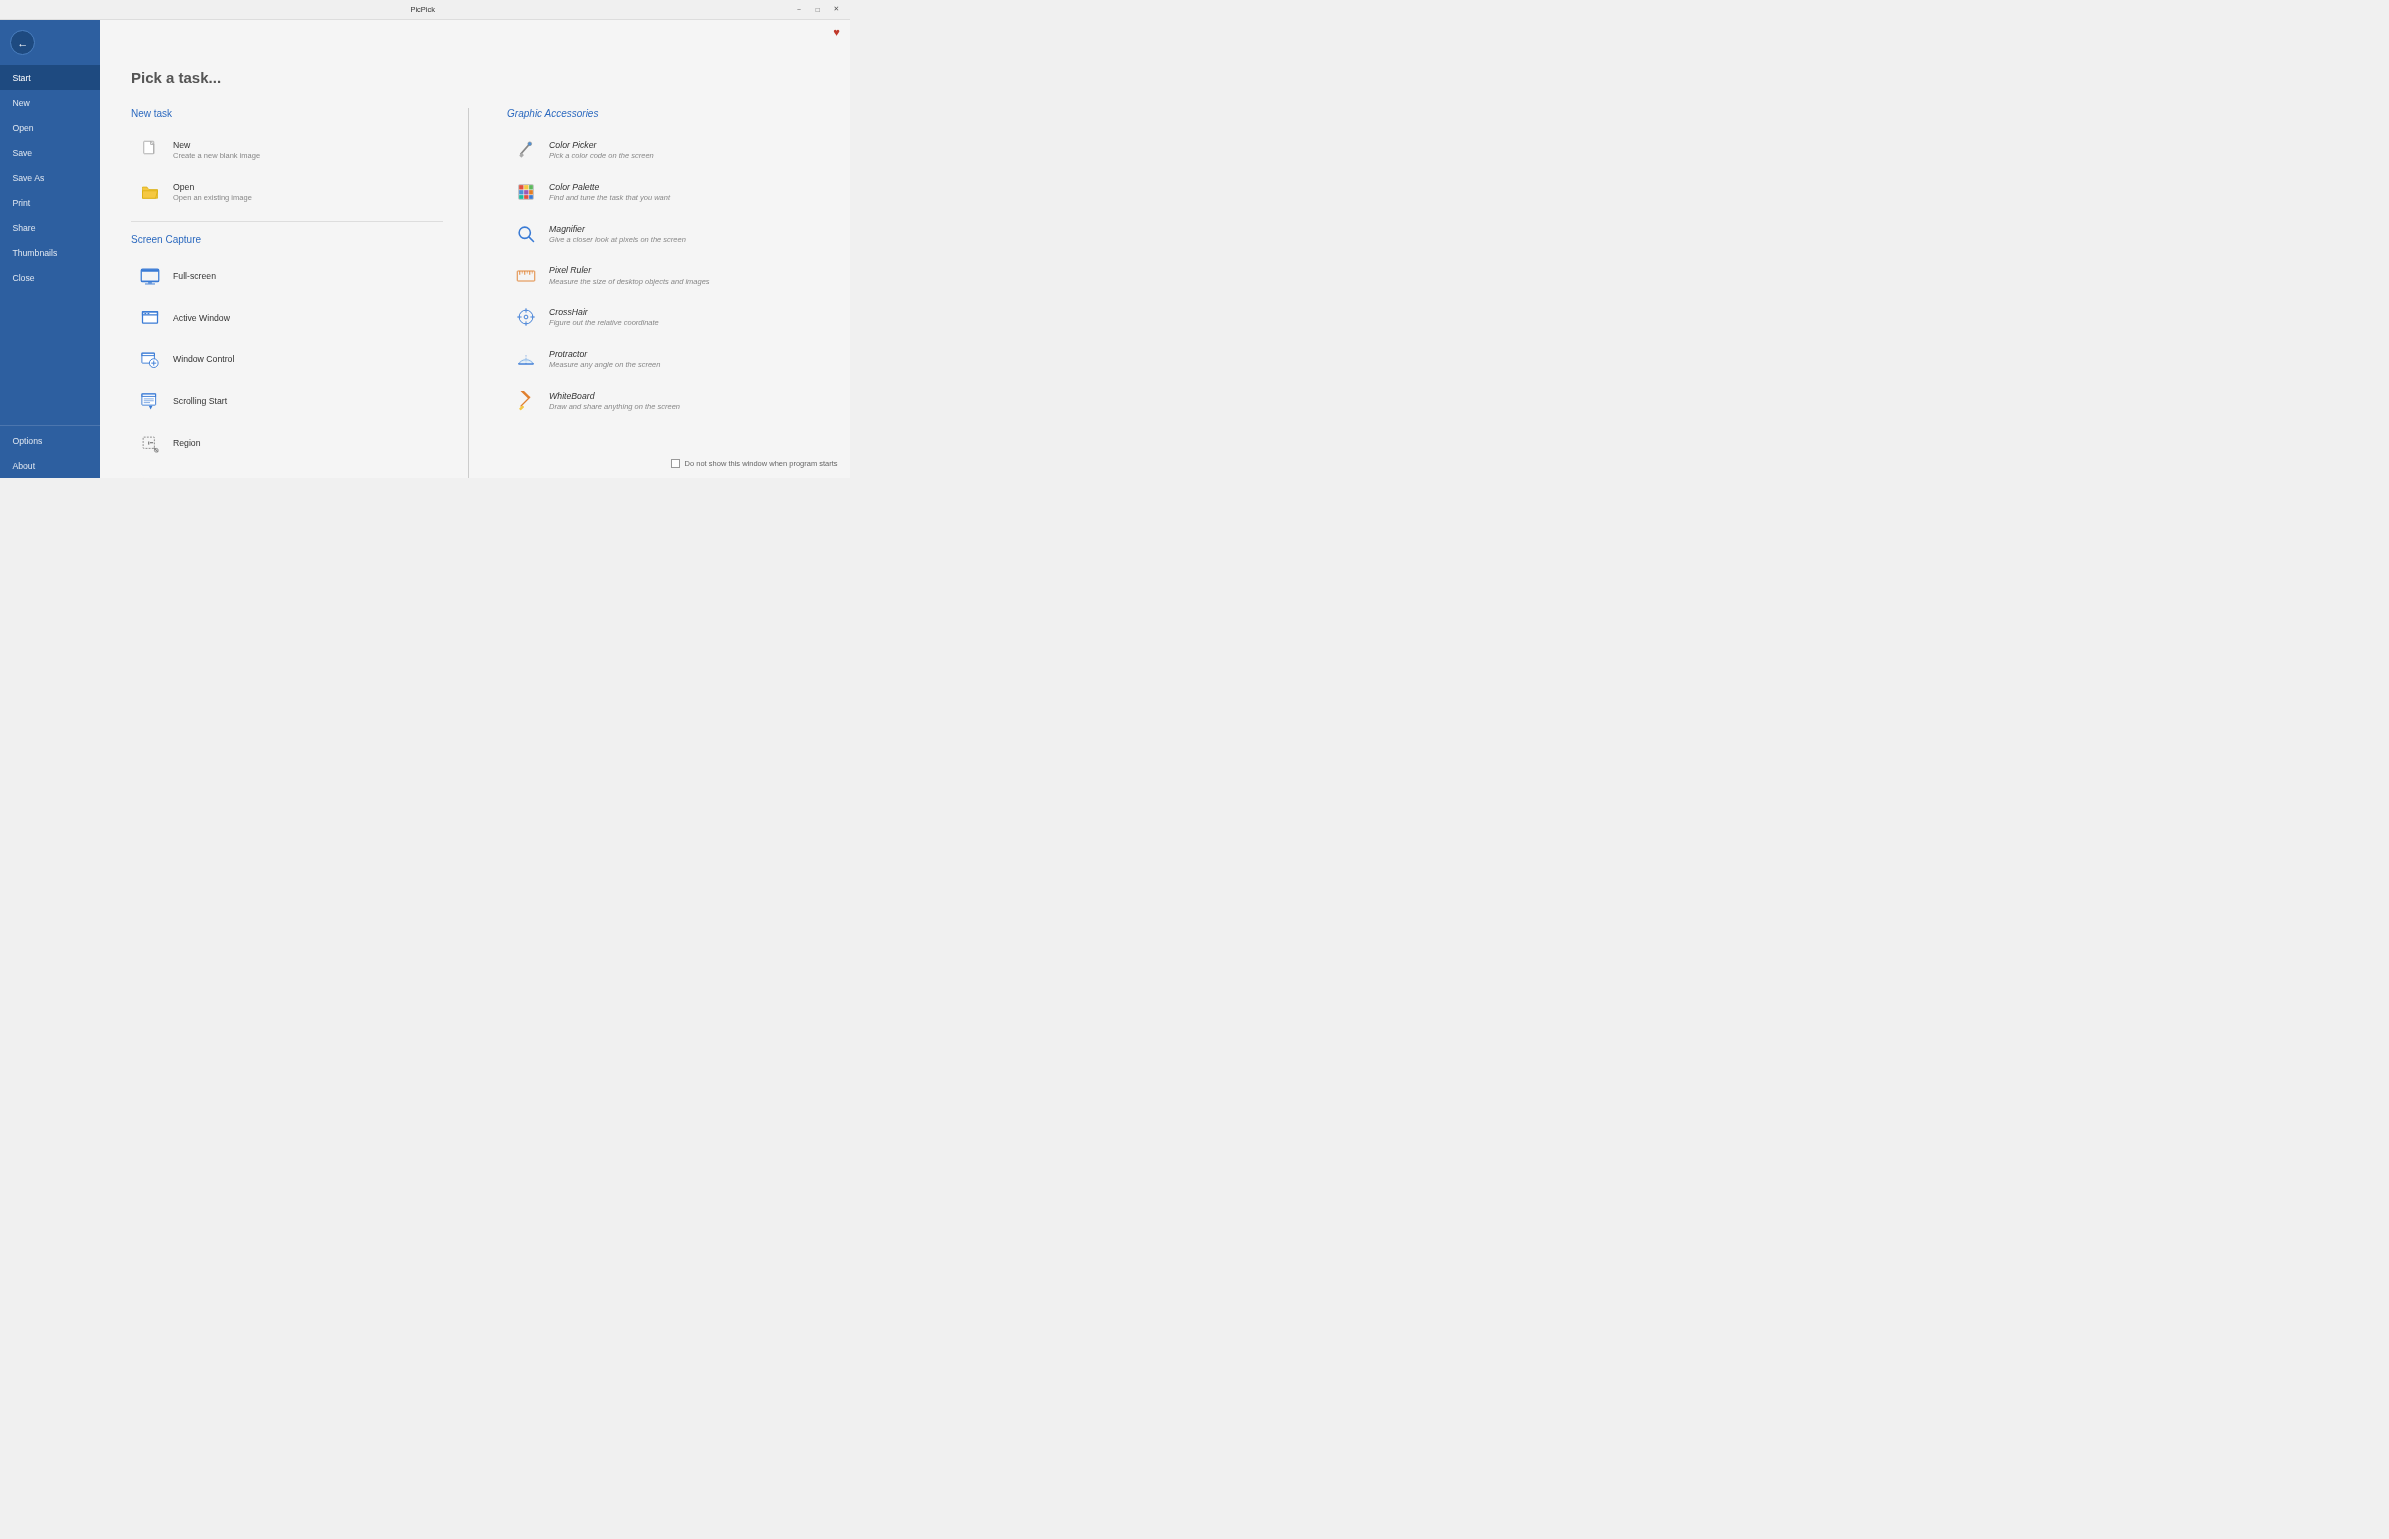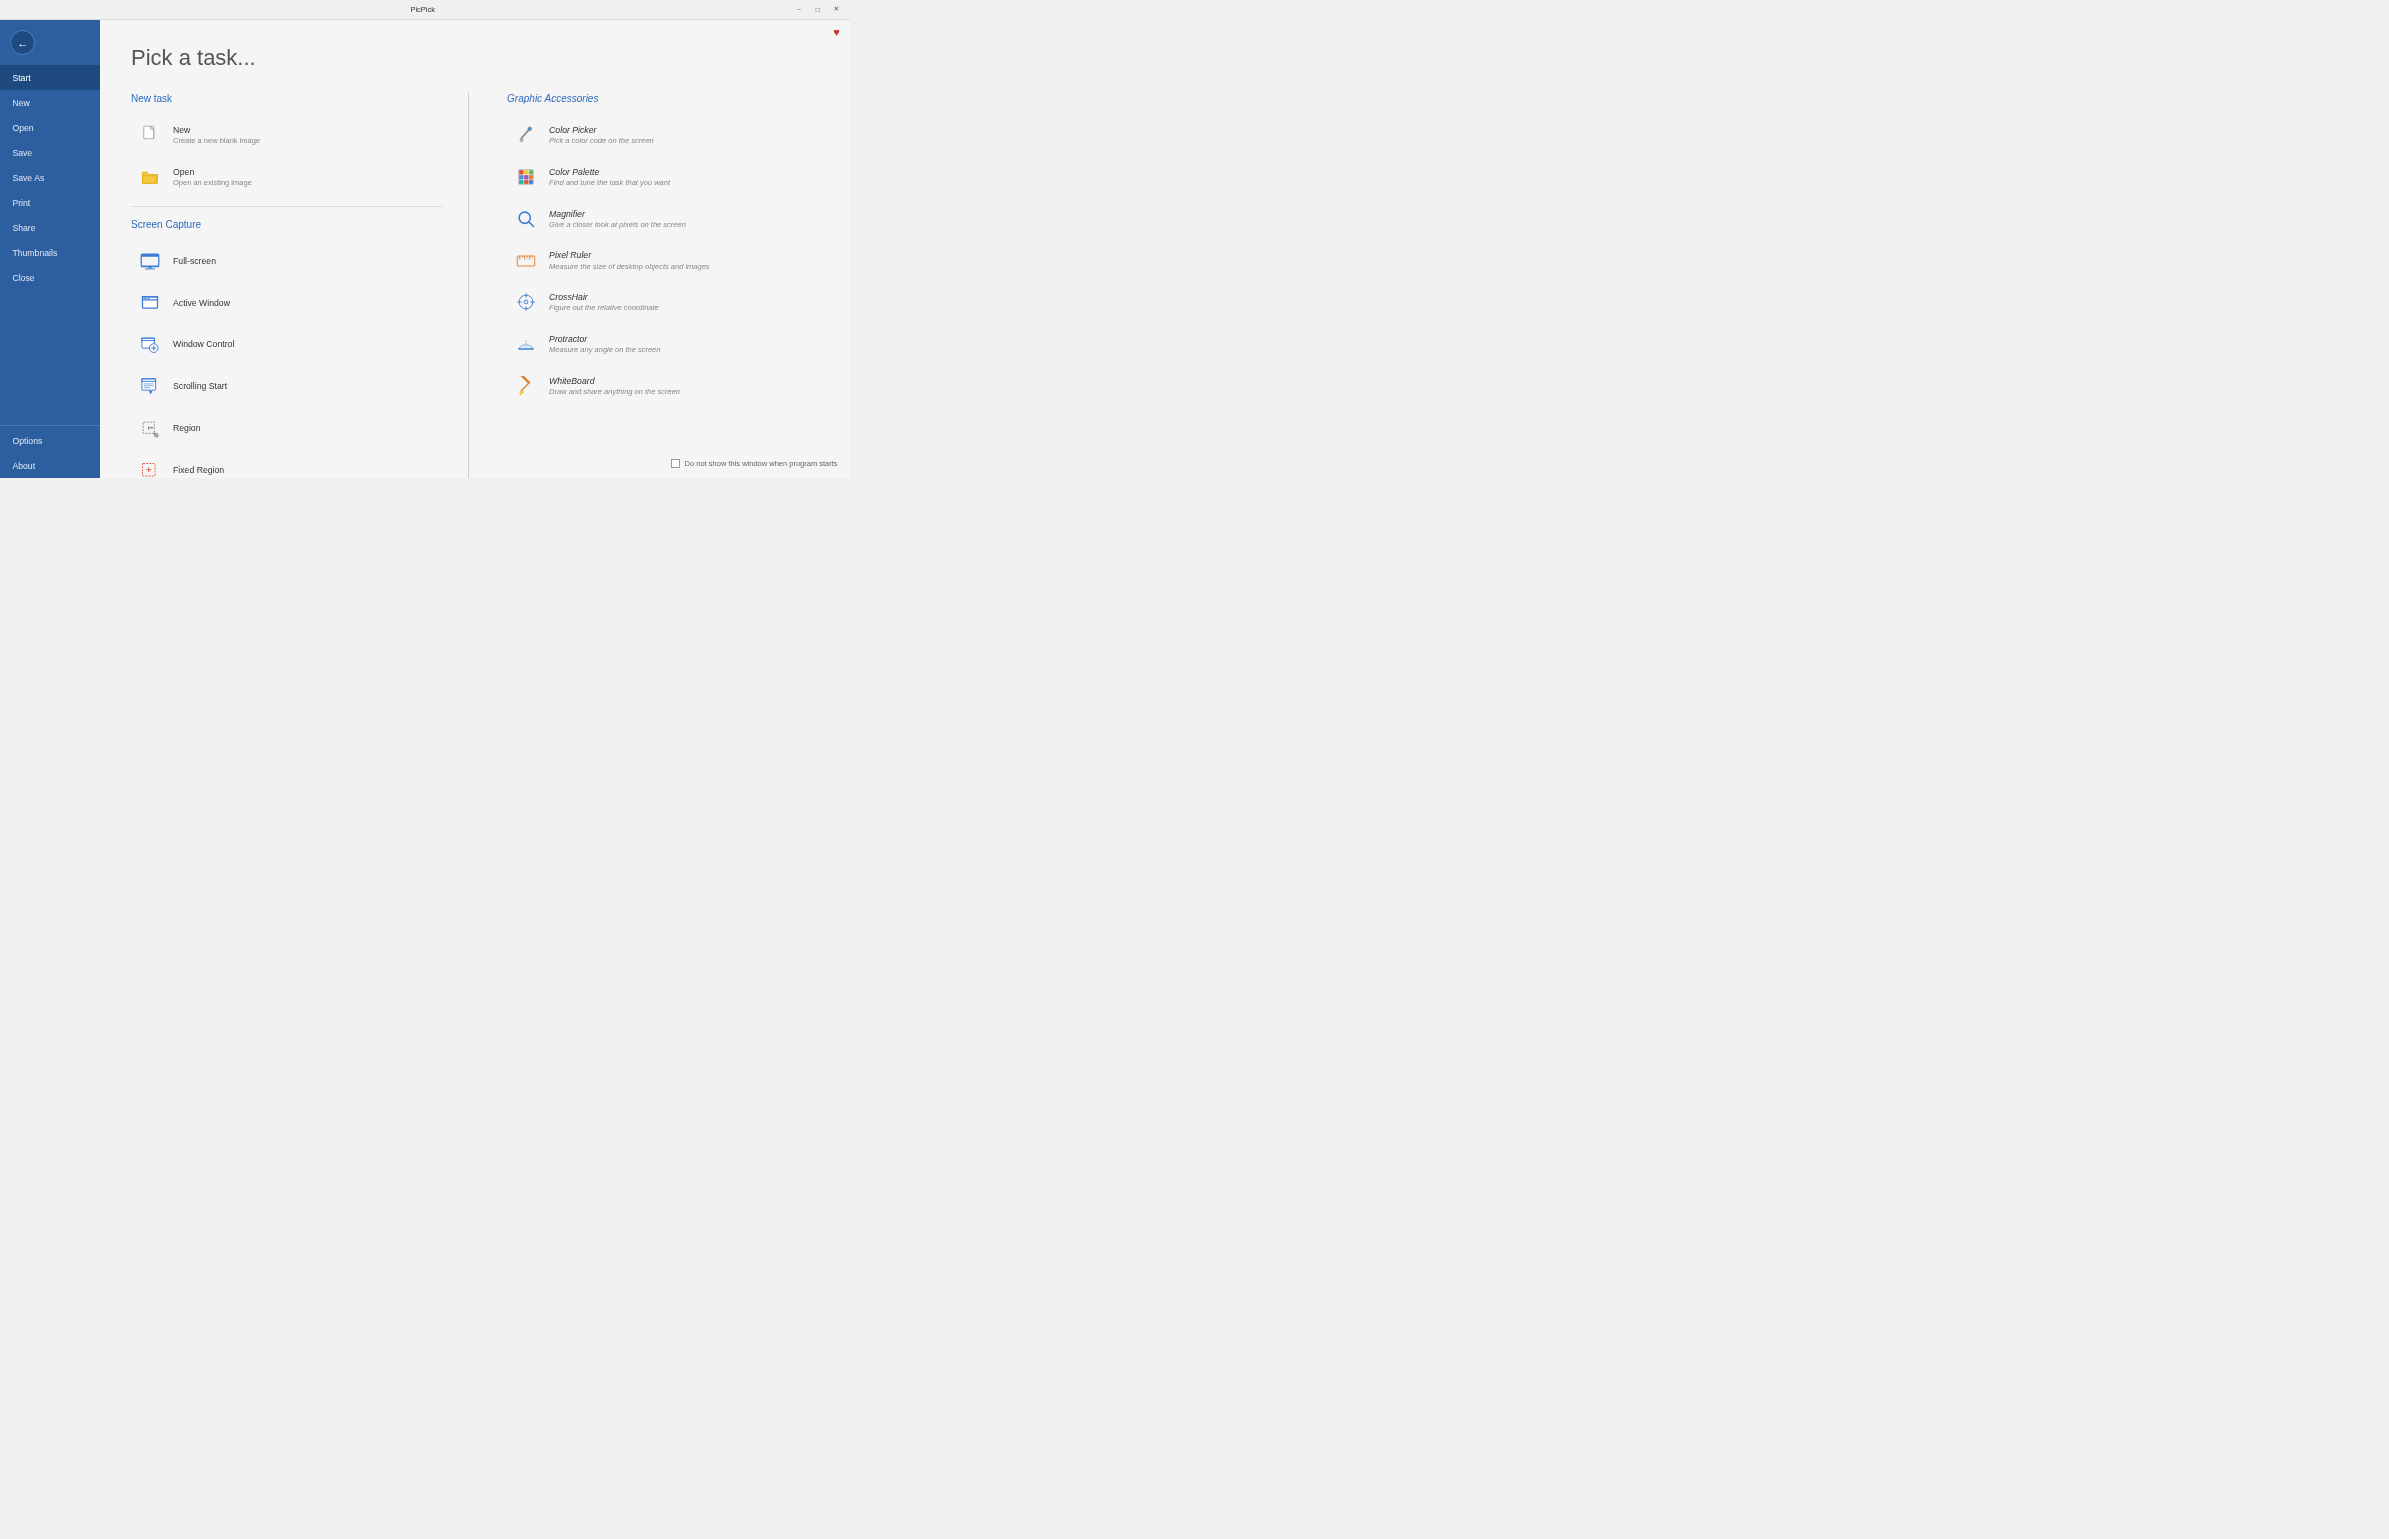--- a/index.html
+++ b/index.html
@@ -106,24 +106,25 @@
     }
     
     .content {
       flex: 1;
       background: #f5f5f5;
       overflow-y: auto;
       padding: 25px 31px 18.7px 31px;
       position: relative;
     }
     .page-title {
-      font-size: 22px;
-      font-weight: 400;
+      font-size: 15px;
+      font-weight: 700;
       color: #555;
       margin-bottom: 22px;
+      margin-top: 24px;
     }
     .sections-wrapper {
       display: flex;
       gap: 32px;
     }
     .section-left {
       flex: 1;
       border-right: 0.6px solid #ccc;
       padding-right: 25px;
     }

